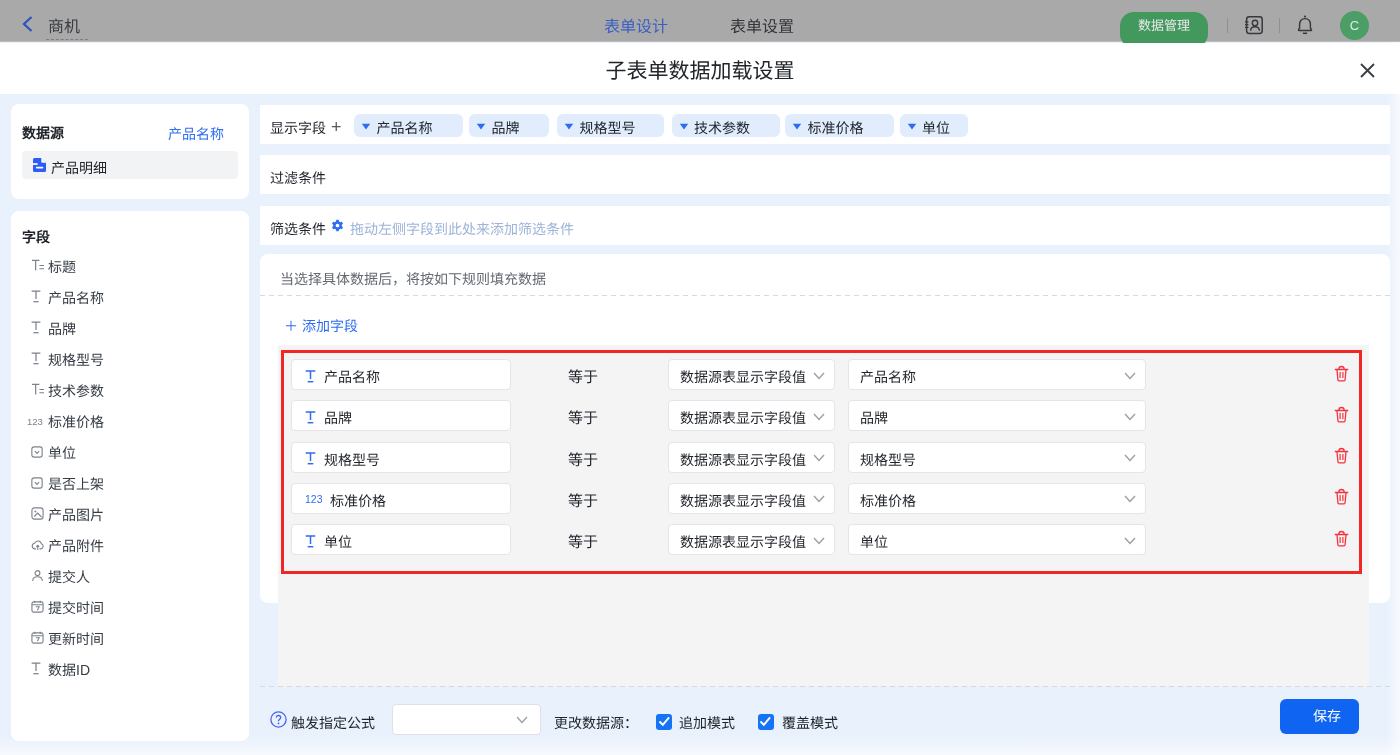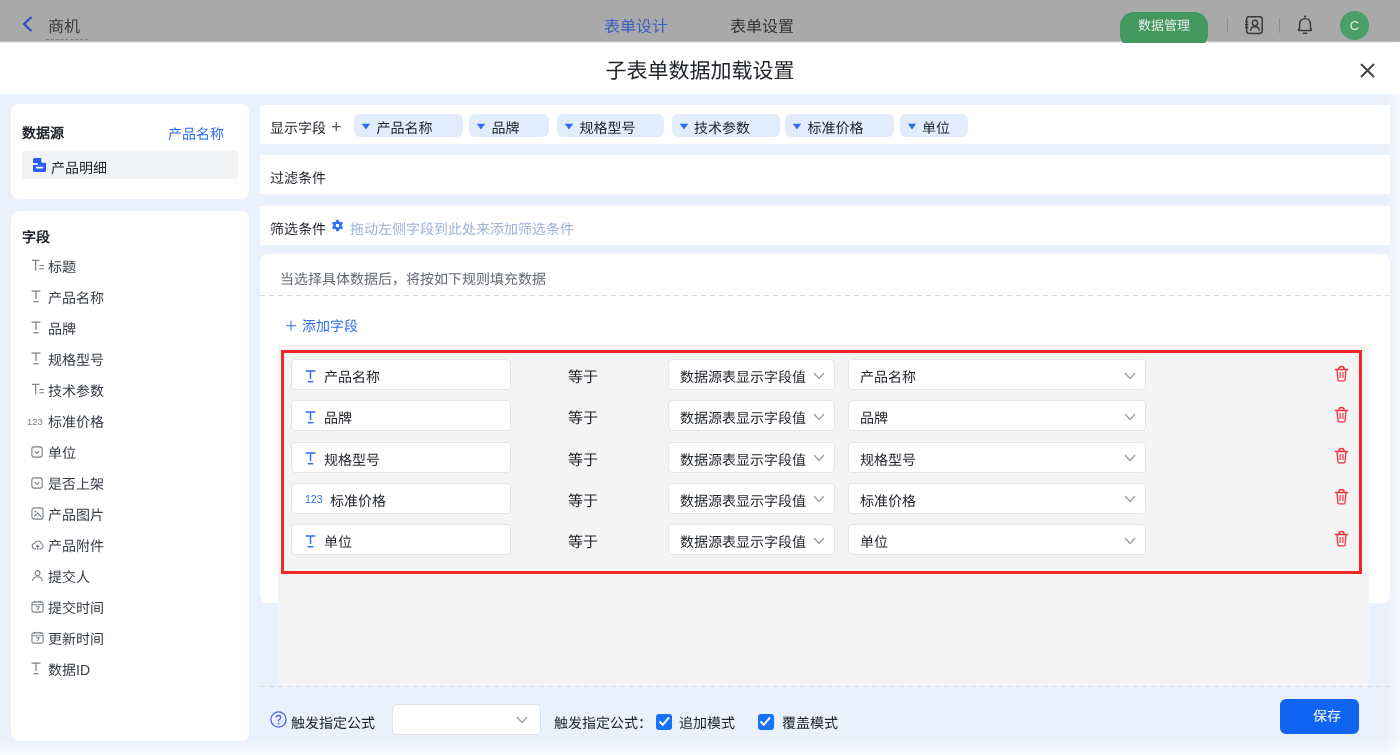--- a/index.html
+++ b/index.html
@@ -430,21 +430,21 @@
       <circle cx="8.5" cy="8.5" r="7.6" fill="none" stroke="#4a62e8" stroke-width="1.3"></circle>
       <path d="M6.3 6.6 C6.3 5.3 7.2 4.5 8.5 4.5 C9.8 4.5 10.7 5.3 10.7 6.5 C10.7 7.5 10 7.9 9.4 8.4 C8.9 8.8 8.5 9.1 8.5 9.9 L8.5 10.3" fill="none" stroke="#4a62e8" stroke-width="1.3"></path>
       <circle cx="8.5" cy="12.4" r="0.9" fill="#4a62e8"></circle>
     </svg>
     <div id="f-t1">触发指定公式</div>
     <div id="f-dd">
         <svg class="chev" width="12" height="8" viewBox="0 0 12 8">
           <path d="M1 1 L6 6.4 L11 1" fill="none" stroke="#9aa0a8" stroke-width="1.4"></path>
         </svg>
       </div>
-    <div id="f-t2">触发指定公式：</div>
+    <div id="f-t2">更改数据源：</div>
     <div id="cb1" class="cbx">
         <svg width="13" height="11" viewBox="0 0 14 12">
           <path d="M1.5 6 L5.2 9.6 L12 1.6" fill="none" stroke="#fff" stroke-width="2.2"></path>
         </svg>
       </div>
     <div id="cb1t">追加模式</div>
     <div id="cb2" class="cbx">
         <svg width="13" height="11" viewBox="0 0 14 12">
           <path d="M1.5 6 L5.2 9.6 L12 1.6" fill="none" stroke="#fff" stroke-width="2.2"></path>
         </svg>

